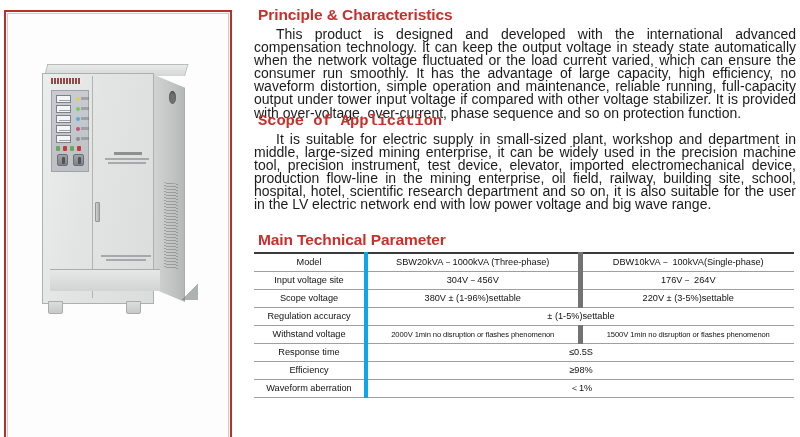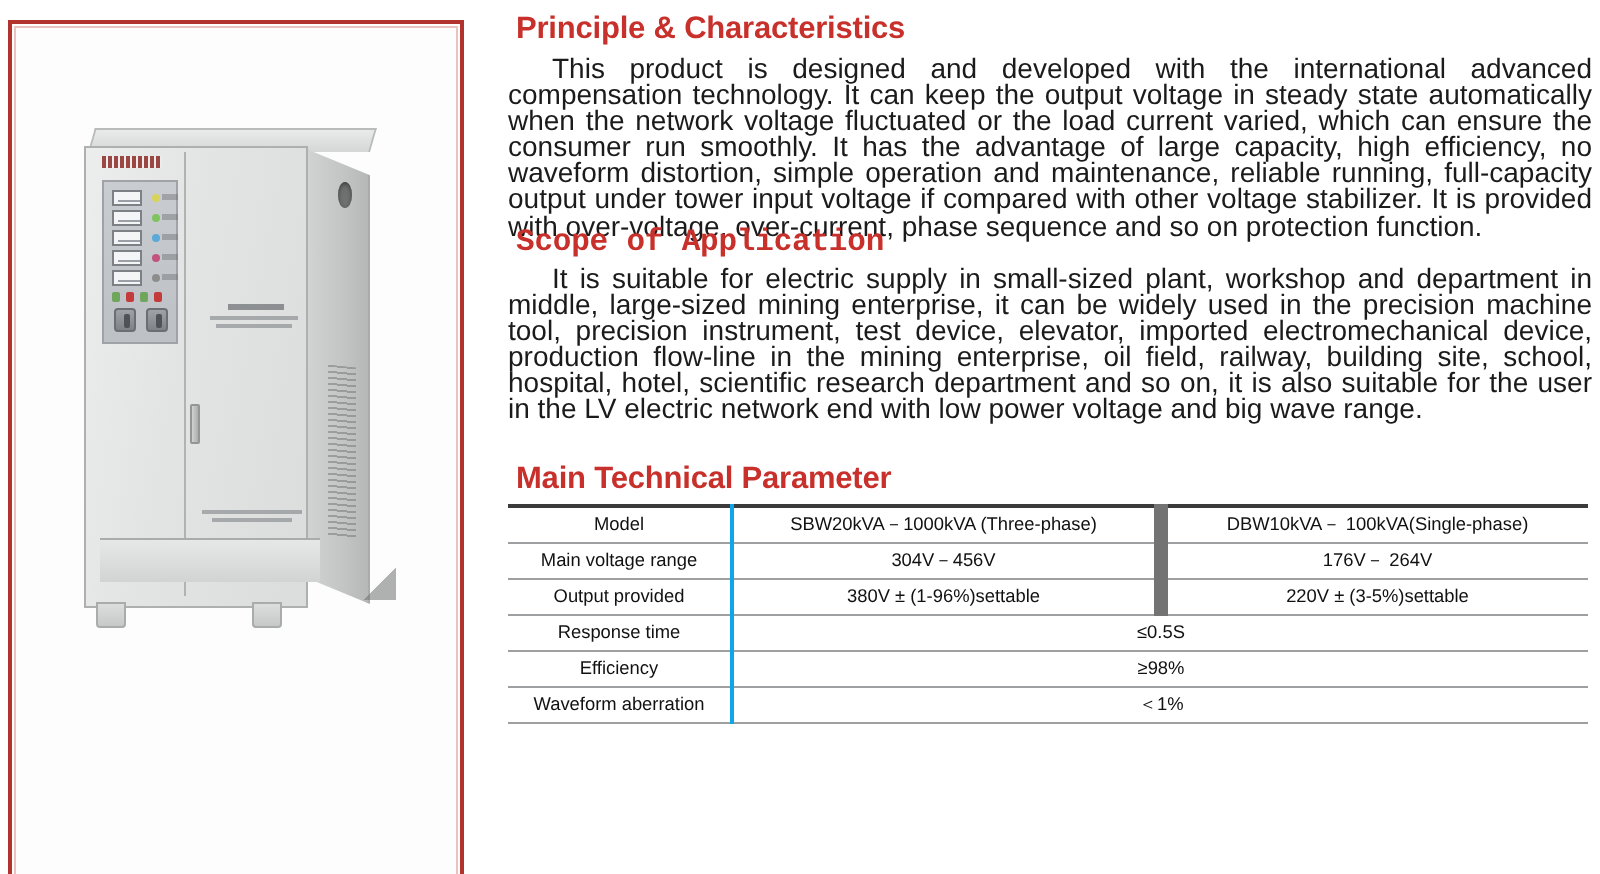--- a/index.html
+++ b/index.html
@@ -313,23 +313,23 @@
     height: 18px;
     padding: 0 2px;
     text-align: center;
     vertical-align: middle;
     border-bottom: 1px solid #9d9fa1;
     white-space: nowrap;
     overflow: hidden;
   }
   td.label {
     width: 112px;
-    border-right: 2px solid #0ea5e9;
-  }
-  td.split-left  { border-right: 7px solid #737373; }
+    border-right: 4px solid #0ea5e9;
+  }
+  td.split-left  { border-right: 5px solid #737373; }
   td.tiny { font-size: 7.6px; letter-spacing: -0.1px; }
 </style>
 </head>
 <body>
 
 <div id="page">
 
   <div class="photo-frame">
     <div class="photo-stage">
 
@@ -409,28 +409,37 @@
 
     <div class="tbl-wrap">
       <table class="spec">
         <tbody id="spec-body">
             <tr>
               <td class="label">Model</td>
               <td class="split-left">SBW20kVA－1000kVA (Three-phase)</td>
               <td class="">DBW10kVA－ 100kVA(Single-phase)</td>
             </tr>
             <tr>
-              <td class="label">Main voltage range</td>
+              <td class="label">Input voltage site</td>
               <td class="split-left">304V－456V</td>
               <td class="">176V－ 264V</td>
             </tr>
             <tr>
-              <td class="label">Output provided</td>
+              <td class="label">Scope voltage</td>
               <td class="split-left">380V ± (1-96%)settable</td>
               <td class="">220V ± (3-5%)settable</td>
+            </tr>
+            <tr>
+              <td class="label">Regulation accuracy</td>
+              <td colspan="2">± (1-5%)settable</td>
+            </tr>
+            <tr>
+              <td class="label">Withstand voltage</td>
+              <td class="split-left tiny">2000V 1min no disruption or flashes phenomenon</td>
+              <td class="tiny">1500V 1min no disruption or flashes phenomenon</td>
             </tr>
             <tr>
               <td class="label">Response time</td>
               <td colspan="2">≤0.5S</td>
             </tr>
             <tr>
               <td class="label">Efficiency</td>
               <td colspan="2">≥98%</td>
             </tr>
             <tr>

